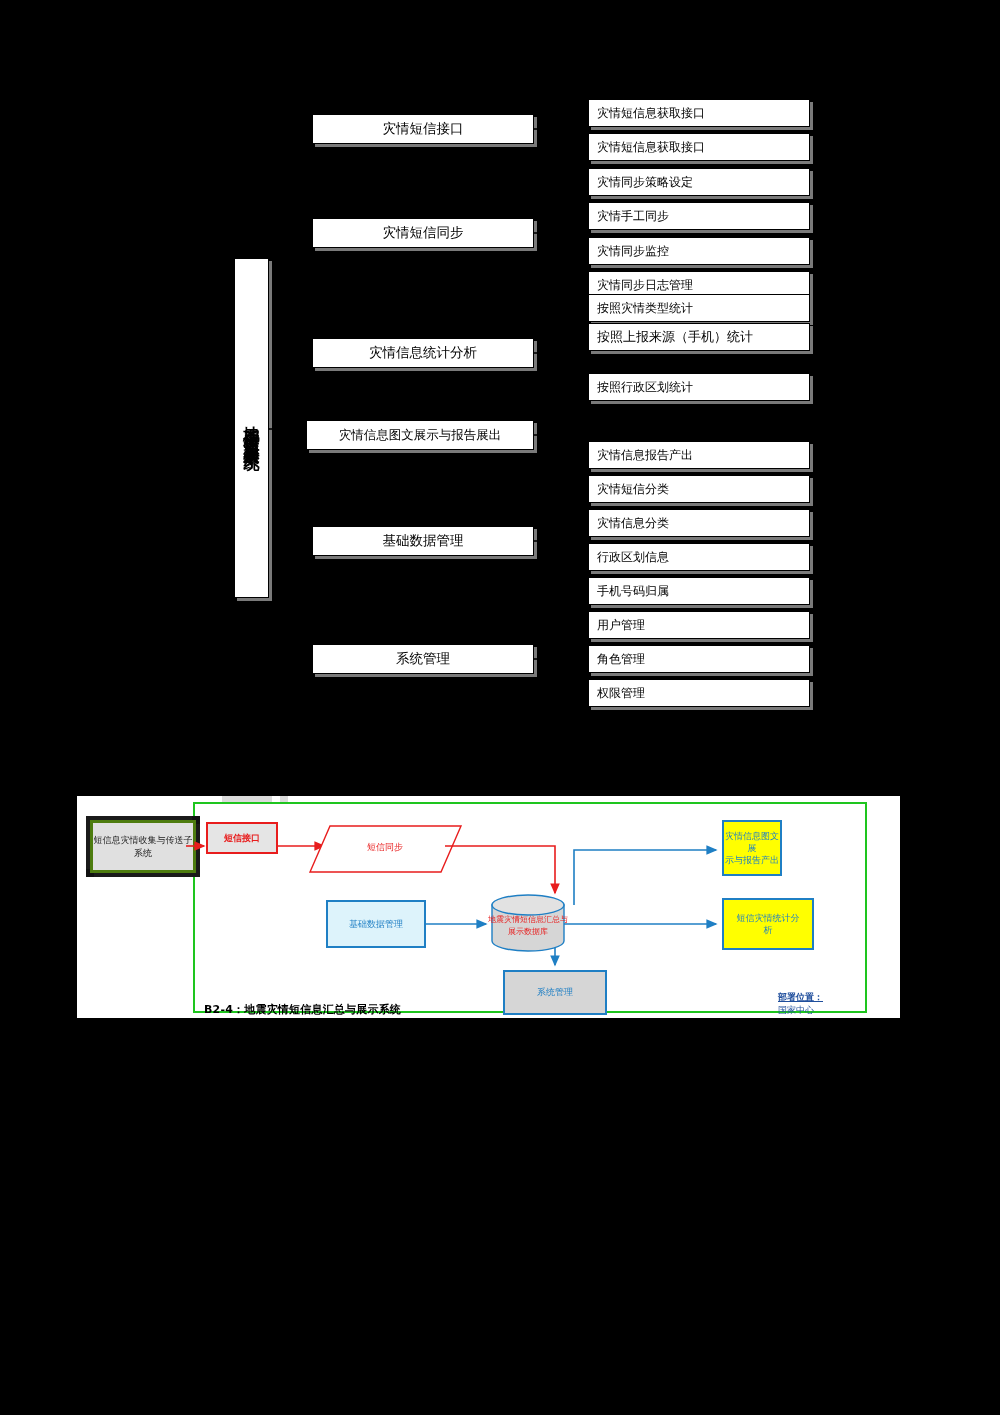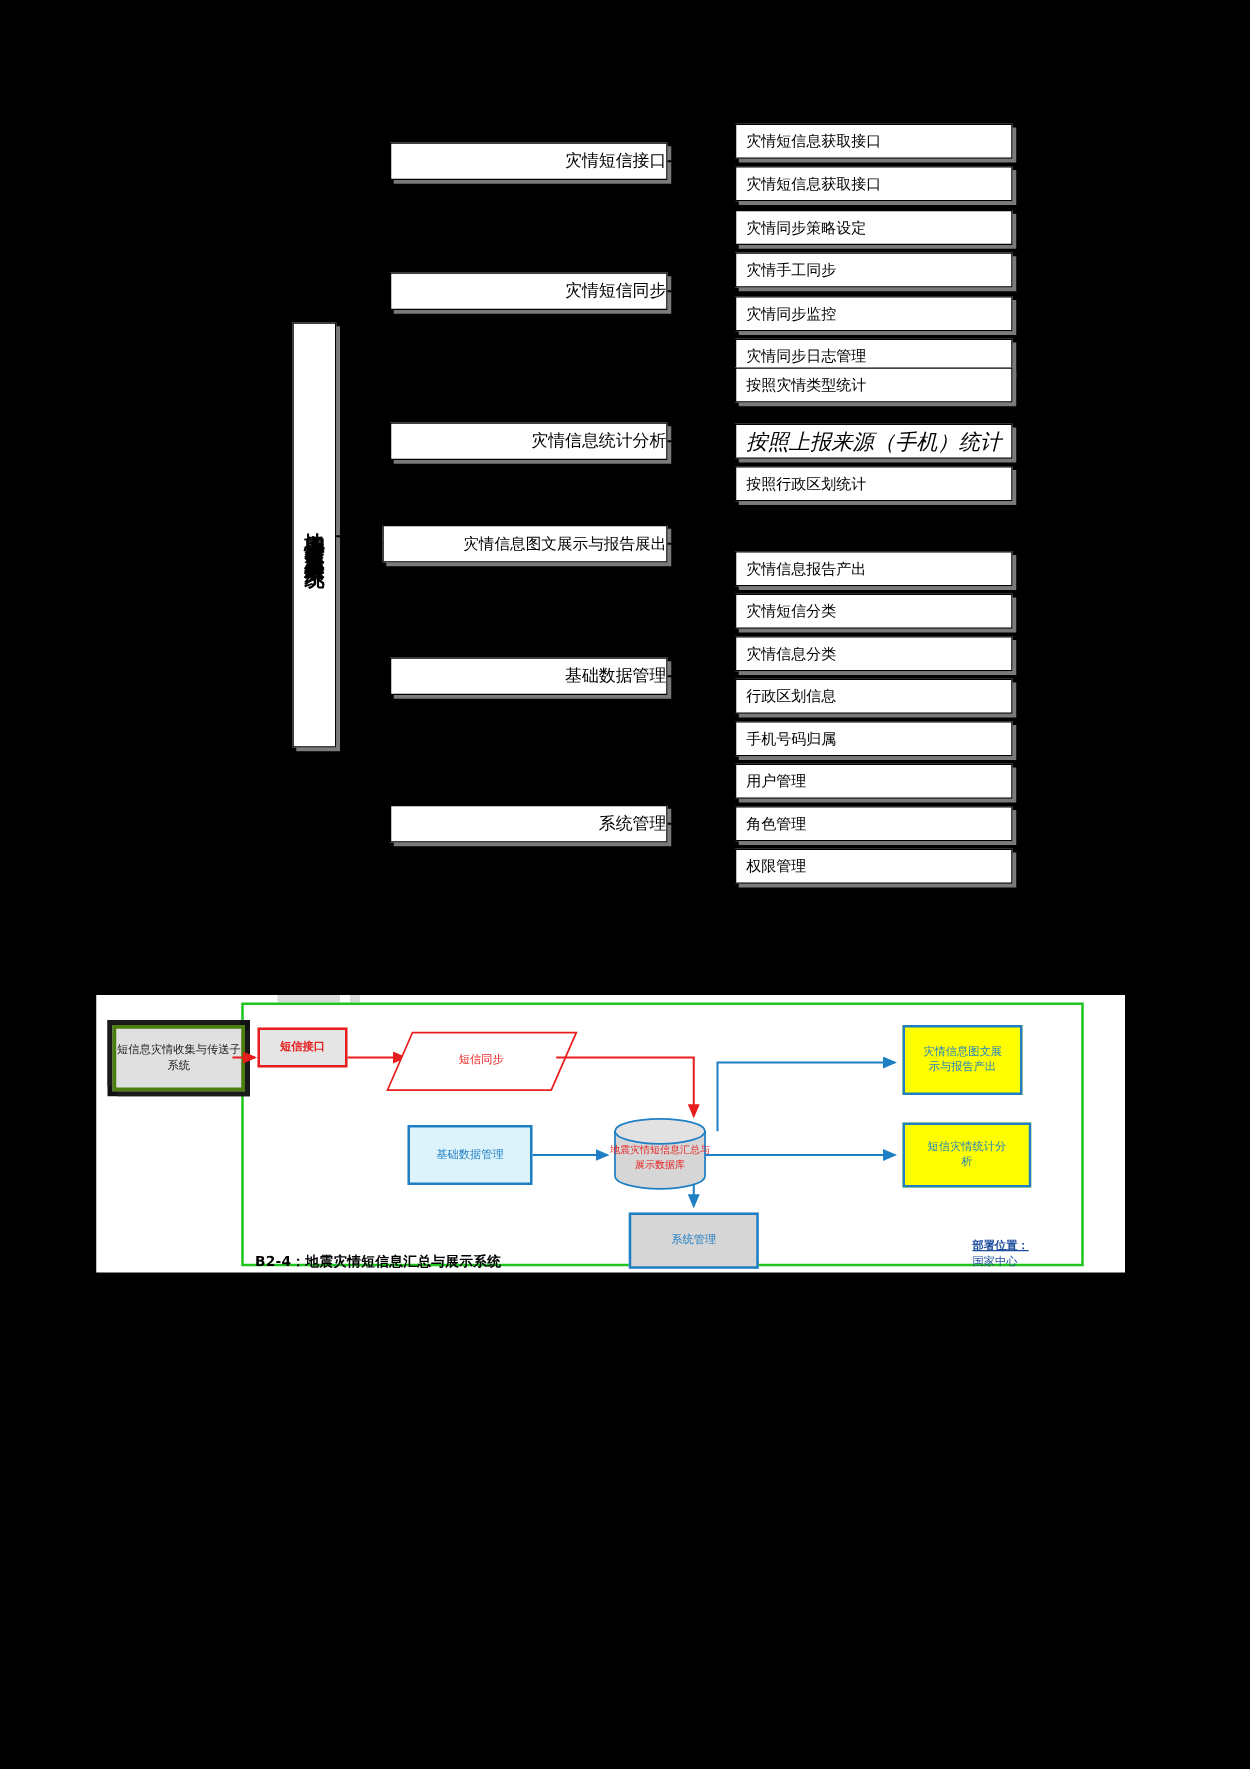--- a/index.html
+++ b/index.html
@@ -6,21 +6,21 @@
   body{width:1000px;height:1415px;position:relative;overflow:hidden;
        font-family:"DejaVu Sans","Liberation Sans",sans-serif;}
 
   
   #tree{position:absolute;left:0;top:0;width:1000px;height:760px;}
 
   .wbox{position:absolute;background:#fff;border:1px solid #000;
         box-sizing:border-box;box-shadow:3px 3px 0 #7a7a7a;
         display:flex;align-items:center;color:#000;
         font-family:"DejaVu Serif","Liberation Serif",serif;}
-  .wbox.ctr{justify-content:flex-end;}
+  .wbox.ctr{justify-content:center;}
   .wbox.lft{justify-content:flex-start;padding-left:8px;}
 
   
   #root{position:absolute;left:234px;top:258px;width:35px;height:340px;
         background:#fff;border:1px solid #000;box-sizing:border-box;
         box-shadow:3px 3px 0 #7a7a7a;
         display:flex;align-items:center;justify-content:center;}
   #root .vtxt{writing-mode:vertical-rl;text-orientation:upright;
         font-size:16px;font-weight:bold;letter-spacing:2.2px;
         line-height:1;color:#000;
@@ -48,23 +48,23 @@
        border:3px solid #4d7c0f;color:#1a1a1a;
        box-shadow:4px 4px 0 #1a1a1a,-4px -4px 0 #1a1a1a;}
   #extShadowFix{position:absolute;left:86px;top:816px;width:114px;height:61px;
        background:#111;}
   #sms-if{left:206px;top:822px;width:72px;height:32px;background:#e5e5e5;
        border:2px solid #e81d1d;color:#e81d1d;font-weight:bold;}
   #base-data{left:326px;top:900px;width:100px;height:48px;background:#ddf3fb;
        border:2px solid #1f7fc4;color:#1f7fc4;}
   #sysmgr{left:503px;top:970px;width:104px;height:45px;background:#d6d6d6;
        border:2px solid #1f7fc4;color:#1f7fc4;}
-  #yel1{left:722px;top:820px;width:96px;height:56px;background:#ffff00;
+  #yel1{left:722px;top:820px;width:60px;height:56px;background:#ffff00;
        border:2px solid #1f7fc4;color:#1f7fc4;}
-  #yel2{left:722px;top:898px;width:103px;height:52px;background:#ffff00;
+  #yel2{left:722px;top:898px;width:92px;height:52px;background:#ffff00;
        border:2px solid #1f7fc4;color:#1f7fc4;justify-content:center;}
 
   #cap{position:absolute;left:204px;top:1002px;font-size:11px;
        font-weight:bold;color:#000;letter-spacing:.2px;}
   #deploy{position:absolute;left:778px;top:991px;font-size:9px;
        color:#1f4e9c;line-height:1.45;text-align:left;}
   #deploy .u{text-decoration:underline;font-weight:bold;}
 
   svg.ov{position:absolute;left:0;top:0;width:1000px;height:1415px;
          pointer-events:none;}
@@ -111,21 +111,21 @@
     </div>
   <div class="wbox leaf lft" style="top:237px;">
       <span>灾情同步监控</span>
     </div>
   <div class="wbox leaf lft" style="top:271px;">
       <span>灾情同步日志管理</span>
     </div>
   <div class="wbox leaf lft" style="top:294px;">
       <span>按照灾情类型统计</span>
     </div>
-  <div class="wbox leaf lft" style="top:339px;font-size:17px;font-style:italic;">
+  <div class="wbox leaf lft" style="top:323px;font-size:13px;">
       <span>按照上报来源（手机）统计</span>
     </div>
   <div class="wbox leaf lft" style="top:373px;">
       <span>按照行政区划统计</span>
     </div>
   <div class="wbox leaf lft" style="top:441px;">
       <span>灾情信息报告产出</span>
     </div>
   <div class="wbox leaf lft" style="top:475px;">
       <span>灾情短信分类</span>

